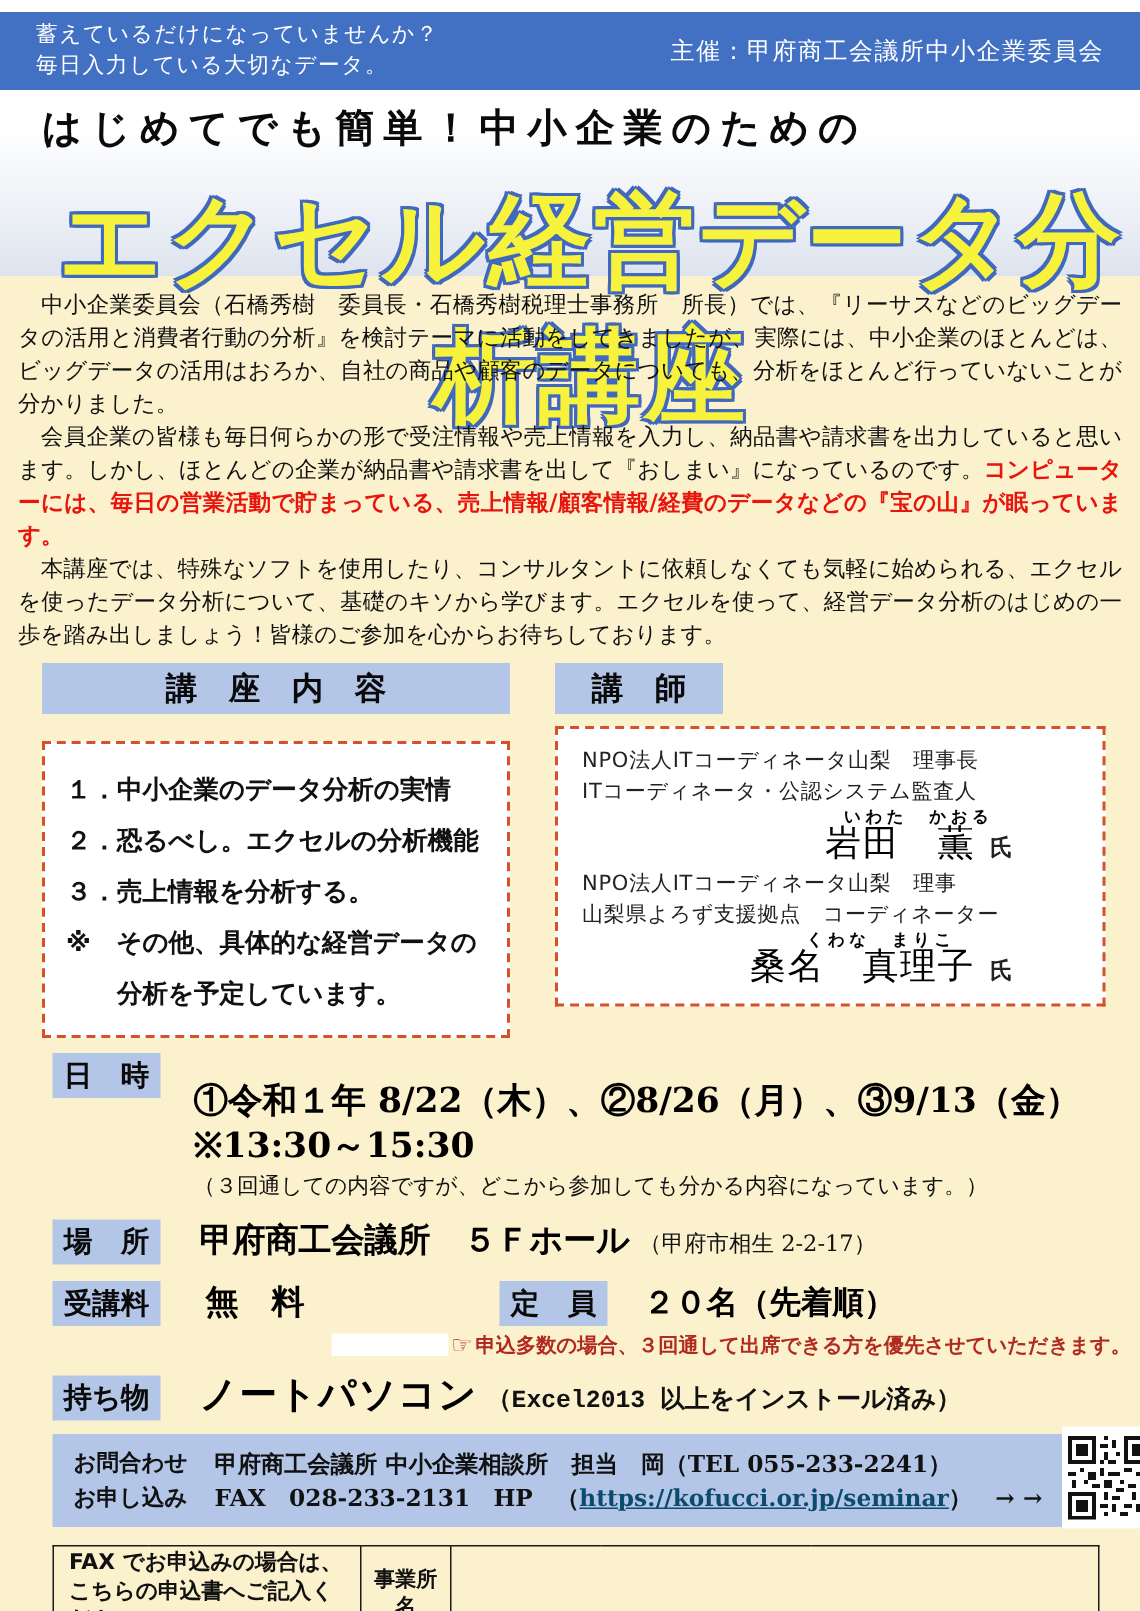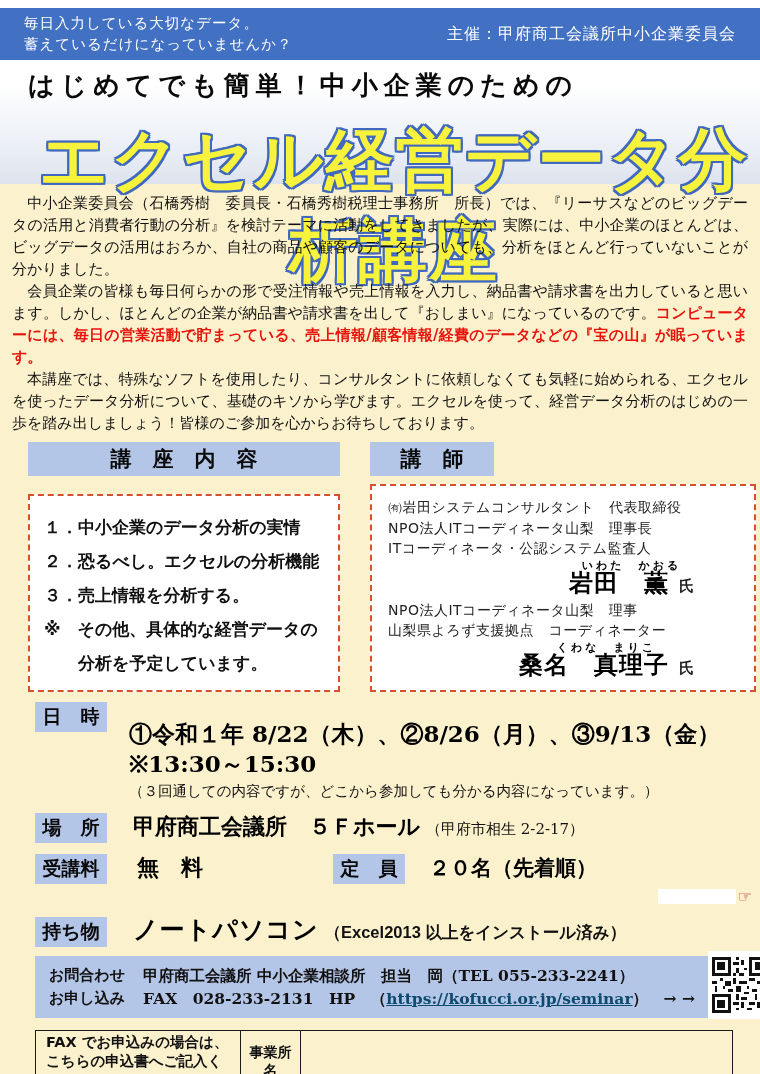--- a/index.html
+++ b/index.html
@@ -43,39 +43,39 @@
   .intro {
     padding: 8px 12px 0 12px;
     font-family: "DejaVu Serif", "Liberation Serif", serif;
     font-size: 15px; line-height: 22px; text-align: justify;
   }
   .red-strong {
     color: #E8150D; font-weight: 700;
     font-family: "DejaVu Sans", "Liberation Sans", sans-serif;
   }
   
-  .two-col { display: flex; gap: 30px; padding: 0 4px 0 28px; margin-top: 8px; }
+  .two-col { display: flex; gap: 30px; padding: 0 23px 0 28px; margin-top: 8px; }
   .col-left { width: 312px; flex: none; }
   .col-right { flex: 1; }
   .sec-heading {
     background: #B4C6E7; font-weight: 700; font-size: 21px;
     text-align: center; padding: 3px 0; color: #0a0a0a;
   }
-  .lect-heading { width: 124px; }
+  .lect-heading { width: 112px; }
   .dash-box {
     margin-top: 11px; background: #ffffff;
     border: 2.5px dashed #D6502B;
   }
   .course-box { padding: 14px 6px 10px 14px; font-weight: 700; font-size: 17px; line-height: 34px; margin-top: 18px; }
   .course-line { white-space: pre-wrap; }
   .lect-box { margin-top: 8px; padding: 11px 14px 8px 16px; font-size: 14px; line-height: 20.5px; color: #222; }
   .lect-title-line { letter-spacing: 0.5px; }
   .name-block { width: max-content; text-align: center; margin: 1px 46px 5px auto; line-height: 1; }
   .furigana { font-size: 11px; font-weight: 700; letter-spacing: 3px; color: #000; }
-  .lect-name { font-size: 24px; font-weight: 700; color: #000; letter-spacing: 1px; }
+  .lect-name { font-size: 24px; font-weight: 400; color: #000; letter-spacing: 1px; }
   .honorific { font-size: 15px; font-weight: 800; margin-left: 10px; }
   
   .info-row { display: flex; align-items: flex-start; padding-left: 35px; }
   .info-label {
     flex: none; width: 72px; text-align: center; background: #B4C6E7;
     font-weight: 700; font-size: 19px; padding: 2px 0; color: #0a0a0a;
   }
   .serif-strong { font-family: "DejaVu Serif", "Liberation Serif", serif; font-weight: 700; color: #000; }
   .schedule-row { margin-top: 10px; }
   .schedule-body { margin-left: 22px; margin-top: 17px; }
@@ -91,21 +91,21 @@
   .capacity-value { font-size: 21px; margin-left: 24px; }
   .priority-note {
     margin-top: 3px; display: flex; justify-content: flex-end; align-items: center;
     padding-right: 6px; color: #B02A20; font-size: 13.5px; font-weight: 600;
     font-family: "DejaVu Serif", "Liberation Serif", serif;
   }
   .white-patch { display: inline-block; width: 78px; height: 15px; background: #fff; margin-right: 2px; }
   .finger { font-size: 16px; margin-right: 2px; font-family: "DejaVu Sans", sans-serif; }
   .belongings-row { margin-top: 7px; align-items: baseline; }
   .belongings-value { font-size: 25px; margin-left: 26px; letter-spacing: 1px; }
-  .belongings-detail { font-size: 16.5px; margin-left: 6px; font-family: Liberation Sans, sans-serif; font-weight: 700; }
+  .belongings-detail { font-size: 16.5px; margin-left: 6px; font-family: Liberation Mono, monospace; font-weight: 700; }
   
   .contact-wrap { position: relative; margin: 9px 0 0 35px; width: 675px; }
   .contact-box {
     background: #B4C6E7; padding: 8px 12px 8px 14px;
     display: flex; gap: 18px;
   }
   .contact-labels { flex: none; font-weight: 700; font-size: 15px; line-height: 23px; }
   .contact-lines { font-family: "DejaVu Serif", "Liberation Serif", serif; font-size: 15.5px; font-weight: 600; line-height: 23px; }
   .contact-url { text-decoration: underline; color: #0c4a6e; font-weight: 700; }
   .qr-box {
@@ -126,22 +126,22 @@
 </style>
 </head>
 <body>
 
 <div class="page">
 
   <div class="top-strip"></div>
 
   <div class="header-bar">
     <div class="tagline">
+      <div>蓄えているだけになっていませんか？</div>
       <div>毎日入力している大切なデータ。</div>
-      <div>蓄えているだけになっていませんか？</div>
     </div>
     <div class="organizer">主催：甲府商工会議所中小企業委員会</div>
   </div>
 
   <div class="title-zone">
     <div class="subtitle">はじめてでも簡単！中小企業のための</div>
     <div class="main-title">エクセル経営データ分析講座</div>
   </div>
 
   <div class="intro">
@@ -158,21 +158,20 @@
         <div class="course-line">２．恐るべし。エクセルの分析機能</div>
         <div class="course-line">３．売上情報を分析する。</div>
         <div class="course-line">※　その他、具体的な経営データの</div>
         <div class="course-line">　　分析を予定しています。</div>
       </div>
     </div>
 
     <div class="col-right">
       <div class="sec-heading lect-heading">講　師</div>
       <div class="dash-box lect-box">
-        <div class="lect-title-line">㈲岩田システムコンサルタント　代表取締役</div>
         <div class="lect-title-line">NPO法人ITコーディネータ山梨　理事長</div>
         <div class="lect-title-line">ITコーディネータ・公認システム監査人</div>
         <div class="name-block">
           <div class="furigana">いわた　かおる</div>
           <div><span class="lect-name">岩田　薫</span><span class="honorific">氏</span></div>
         </div>
         <div class="lect-title-line">NPO法人ITコーディネータ山梨　理事</div>
         <div class="lect-title-line">山梨県よろず支援拠点　コーディネーター</div>
         <div class="name-block">
           <div class="furigana">くわな　まりこ</div>
@@ -200,20 +199,21 @@
   <div class="info-row fee-row">
     <div class="info-label">受講料</div>
     <div class="serif-strong fee-value">無　料</div>
     <div class="info-label capacity-label">定　員</div>
     <div class="serif-strong capacity-value">２０名（先着順）</div>
   </div>
 
   <div class="priority-note">
     <span class="white-patch"></span>
     <span class="finger">☞</span>
+    <span>申込多数の場合、３回通して出席できる方を優先させていただきます。</span>
   </div>
 
   <div class="info-row belongings-row">
     <div class="info-label">持ち物</div>
     <div class="serif-strong belongings-value">ノートパソコン</div>
     <div class="belongings-detail">（Excel2013 以上をインストール済み）</div>
   </div>
 
   <div class="contact-wrap">
     <div class="contact-box">

